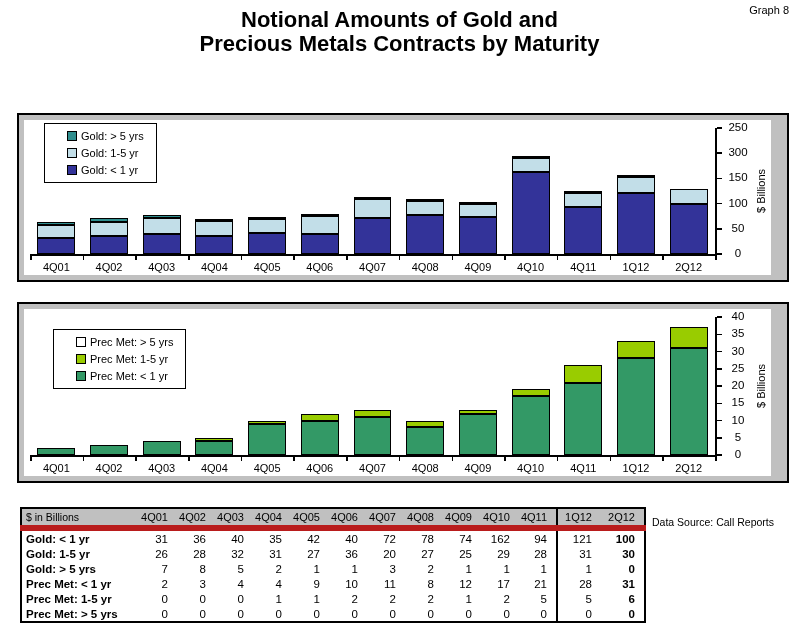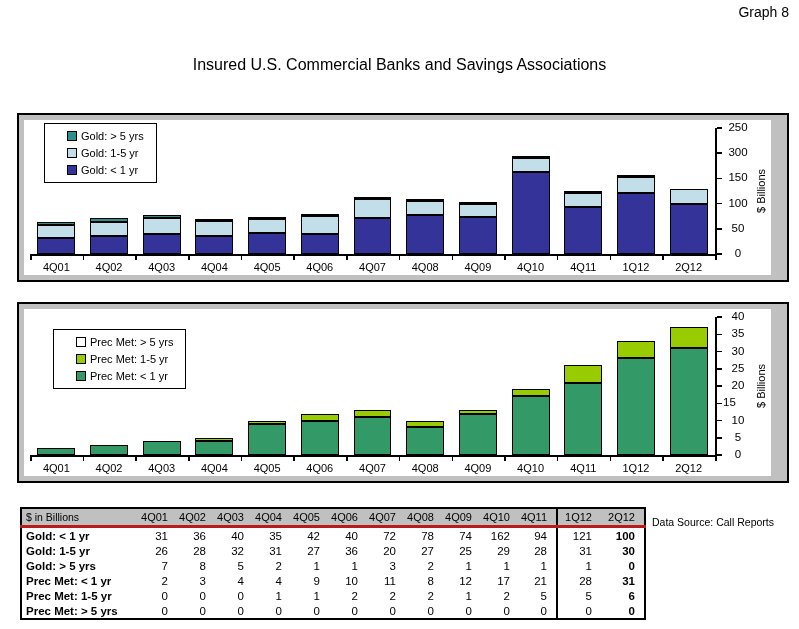--- a/index.html
+++ b/index.html
@@ -1,48 +1,49 @@
 <!DOCTYPE html>
 <html><head>
 <meta charset="utf-8">
 <style>
   html,body{margin:0;padding:0;background:#fff;}
   .page{position:relative;width:799px;height:629px;background:#fff;overflow:hidden;
         font-family:"Liberation Sans", sans-serif;color:#000;}
-  .graph-label{position:absolute;top:4px;right:10px;font-size:14px;}
+  .graph-label{position:absolute;top:4px;right:10px;font-size:11px;}
   .t1{position:absolute;top:7px;left:0;width:799px;text-align:center;font-size:22px;font-weight:bold;}
   .t2{position:absolute;top:31px;left:0;width:799px;text-align:center;font-size:22px;font-weight:bold;}
   .s1{position:absolute;top:56px;left:0;width:799px;text-align:center;font-size:16px;}
   .s2{position:absolute;top:75px;left:0;width:799px;text-align:center;font-size:16px;}
   .chart-box{position:absolute;left:17px;width:772px;background:#C0C0C0;border:2px solid #000;box-sizing:border-box;}
   #gold-box{top:113px;height:169px;}
   #pm-box{top:302px;height:181px;}
   .chart-white{position:absolute;left:5px;top:5px;right:16px;bottom:5px;background:#fff;}
   .legend{background:#fff;border:1px solid #000;padding:6px 12px 6px 22px;display:flex;flex-direction:column;gap:5px;}
   .legend-item{display:flex;align-items:center;gap:4px;font-size:11px;white-space:nowrap;}
   .swatch{width:8px;height:8px;border:1px solid #000;flex:0 0 auto;}
   #data-table{position:absolute;left:20px;top:507px;border-collapse:collapse;table-layout:fixed;
               border:2px solid #000;background:#fff;}
   #data-table th,#data-table td{overflow:hidden;white-space:nowrap;}
   #data-table thead th{background:#C0C0C0;font-weight:normal;font-size:11px;text-align:right;
-                       padding:2px 9px 2px 0;border-bottom:3px solid #b91c1c;}
+                       padding:2px 9px 2px 0;border-bottom:6px solid #b91c1c;}
   #data-table thead th.corner{text-align:left;font-size:10.5px;padding:2px 0 2px 4px;}
   #data-table td{font-size:11.5px;text-align:right;padding:1.5px 9px 1.5px 0;}
   #data-table td.rowlabel{text-align:left;font-weight:bold;padding:1.5px 0 1.5px 4px;}
   .sep{border-left:2px solid #000;}
   .boldcol{font-weight:bold;}
   .note{position:absolute;left:652px;top:503px;width:146px;font-size:10.5px;line-height:13px;}
   .datasource{margin-top:13px;}
 </style>
 </head>
 <body>
 
 <div class="page">
   <div class="graph-label">Graph 8</div>
-  <div class="s1">Insured U.S. Commercial Banks and Savings Associations</div>
+  <div class="t1">Notional Amounts of Gold and</div>
+  <div class="t2">Precious Metals Contracts by Maturity</div>
 
   <div class="chart-box" id="gold-box">
     <div class="chart-white" id="gold-white">
         <div style="position: absolute; left: 6px; top: 134px; width: 687px; height: 2px; background: rgb(0, 0, 0);"></div>
         <div style="position: absolute; left: 691px; top: 8px; width: 2px; height: 128px; background: rgb(0, 0, 0);"></div>
         <div style="position: absolute; left: 6px; top: 136px; width: 1.5px; height: 4px; background: rgb(0, 0, 0);"></div>
         <div style="position: absolute; left: 58.6923px; top: 136px; width: 1.5px; height: 4px; background: rgb(0, 0, 0);"></div>
         <div style="position: absolute; left: 111.385px; top: 136px; width: 1.5px; height: 4px; background: rgb(0, 0, 0);"></div>
         <div style="position: absolute; left: 164.077px; top: 136px; width: 1.5px; height: 4px; background: rgb(0, 0, 0);"></div>
         <div style="position: absolute; left: 216.769px; top: 136px; width: 1.5px; height: 4px; background: rgb(0, 0, 0);"></div>
@@ -154,21 +155,21 @@
         <div style="position: absolute; left: 585.615px; top: 148px; width: 1.5px; height: 4px; background: rgb(0, 0, 0);"></div>
         <div style="position: absolute; left: 638.308px; top: 148px; width: 1.5px; height: 4px; background: rgb(0, 0, 0);"></div>
         <div style="position: absolute; left: 691px; top: 148px; width: 1.5px; height: 4px; background: rgb(0, 0, 0);"></div>
         <div style="position: absolute; left: 693px; top: 145.25px; width: 5px; height: 1.5px; background: rgb(0, 0, 0);"></div>
         <div style="position: absolute; left: 699px; top: 139px; width: 30px; text-align: center; font-size: 11.5px;">0</div>
         <div style="position: absolute; left: 693px; top: 128px; width: 5px; height: 1.5px; background: rgb(0, 0, 0);"></div>
         <div style="position: absolute; left: 699px; top: 121.75px; width: 30px; text-align: center; font-size: 11.5px;">5</div>
         <div style="position: absolute; left: 693px; top: 110.75px; width: 5px; height: 1.5px; background: rgb(0, 0, 0);"></div>
         <div style="position: absolute; left: 699px; top: 104.5px; width: 30px; text-align: center; font-size: 11.5px;">10</div>
         <div style="position: absolute; left: 693px; top: 93.5px; width: 5px; height: 1.5px; background: rgb(0, 0, 0);"></div>
-        <div style="position: absolute; left: 699px; top: 87.25px; width: 30px; font-size: 11.5px;">15</div>
+        <div style="position: absolute; left: 699px; top: 87.25px; width: 30px; text-align: center; font-size: 11.5px;">15</div>
         <div style="position: absolute; left: 693px; top: 76.25px; width: 5px; height: 1.5px; background: rgb(0, 0, 0);"></div>
         <div style="position: absolute; left: 699px; top: 70px; width: 30px; text-align: center; font-size: 11.5px;">20</div>
         <div style="position: absolute; left: 693px; top: 59px; width: 5px; height: 1.5px; background: rgb(0, 0, 0);"></div>
         <div style="position: absolute; left: 699px; top: 52.75px; width: 30px; text-align: center; font-size: 11.5px;">25</div>
         <div style="position: absolute; left: 693px; top: 41.75px; width: 5px; height: 1.5px; background: rgb(0, 0, 0);"></div>
         <div style="position: absolute; left: 699px; top: 35.5px; width: 30px; text-align: center; font-size: 11.5px;">30</div>
         <div style="position: absolute; left: 693px; top: 24.5px; width: 5px; height: 1.5px; background: rgb(0, 0, 0);"></div>
         <div style="position: absolute; left: 699px; top: 18.25px; width: 30px; text-align: center; font-size: 11.5px;">35</div>
         <div style="position: absolute; left: 693px; top: 7.25px; width: 5px; height: 1.5px; background: rgb(0, 0, 0);"></div>
         <div style="position: absolute; left: 699px; top: 1px; width: 30px; text-align: center; font-size: 11.5px;">40</div>

